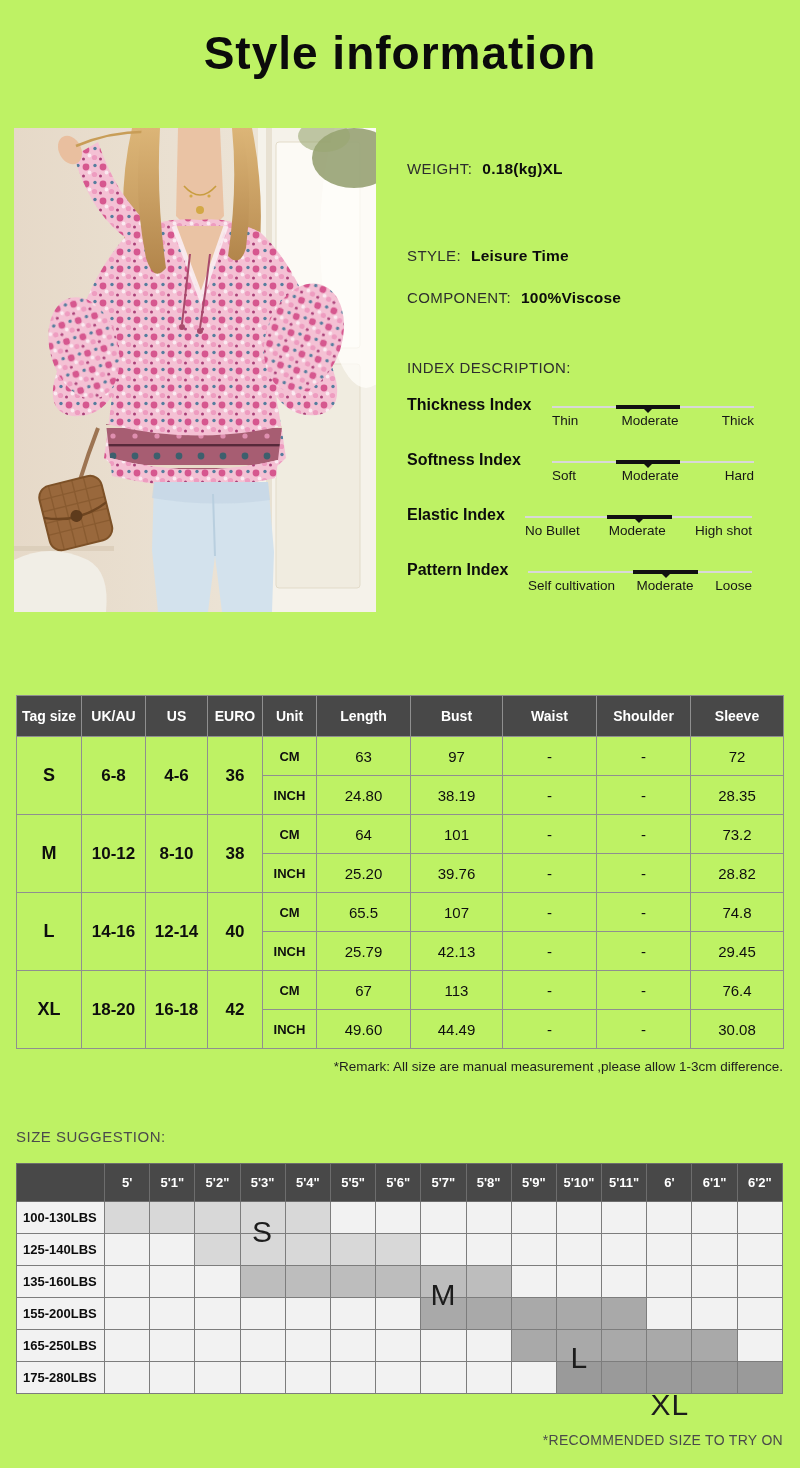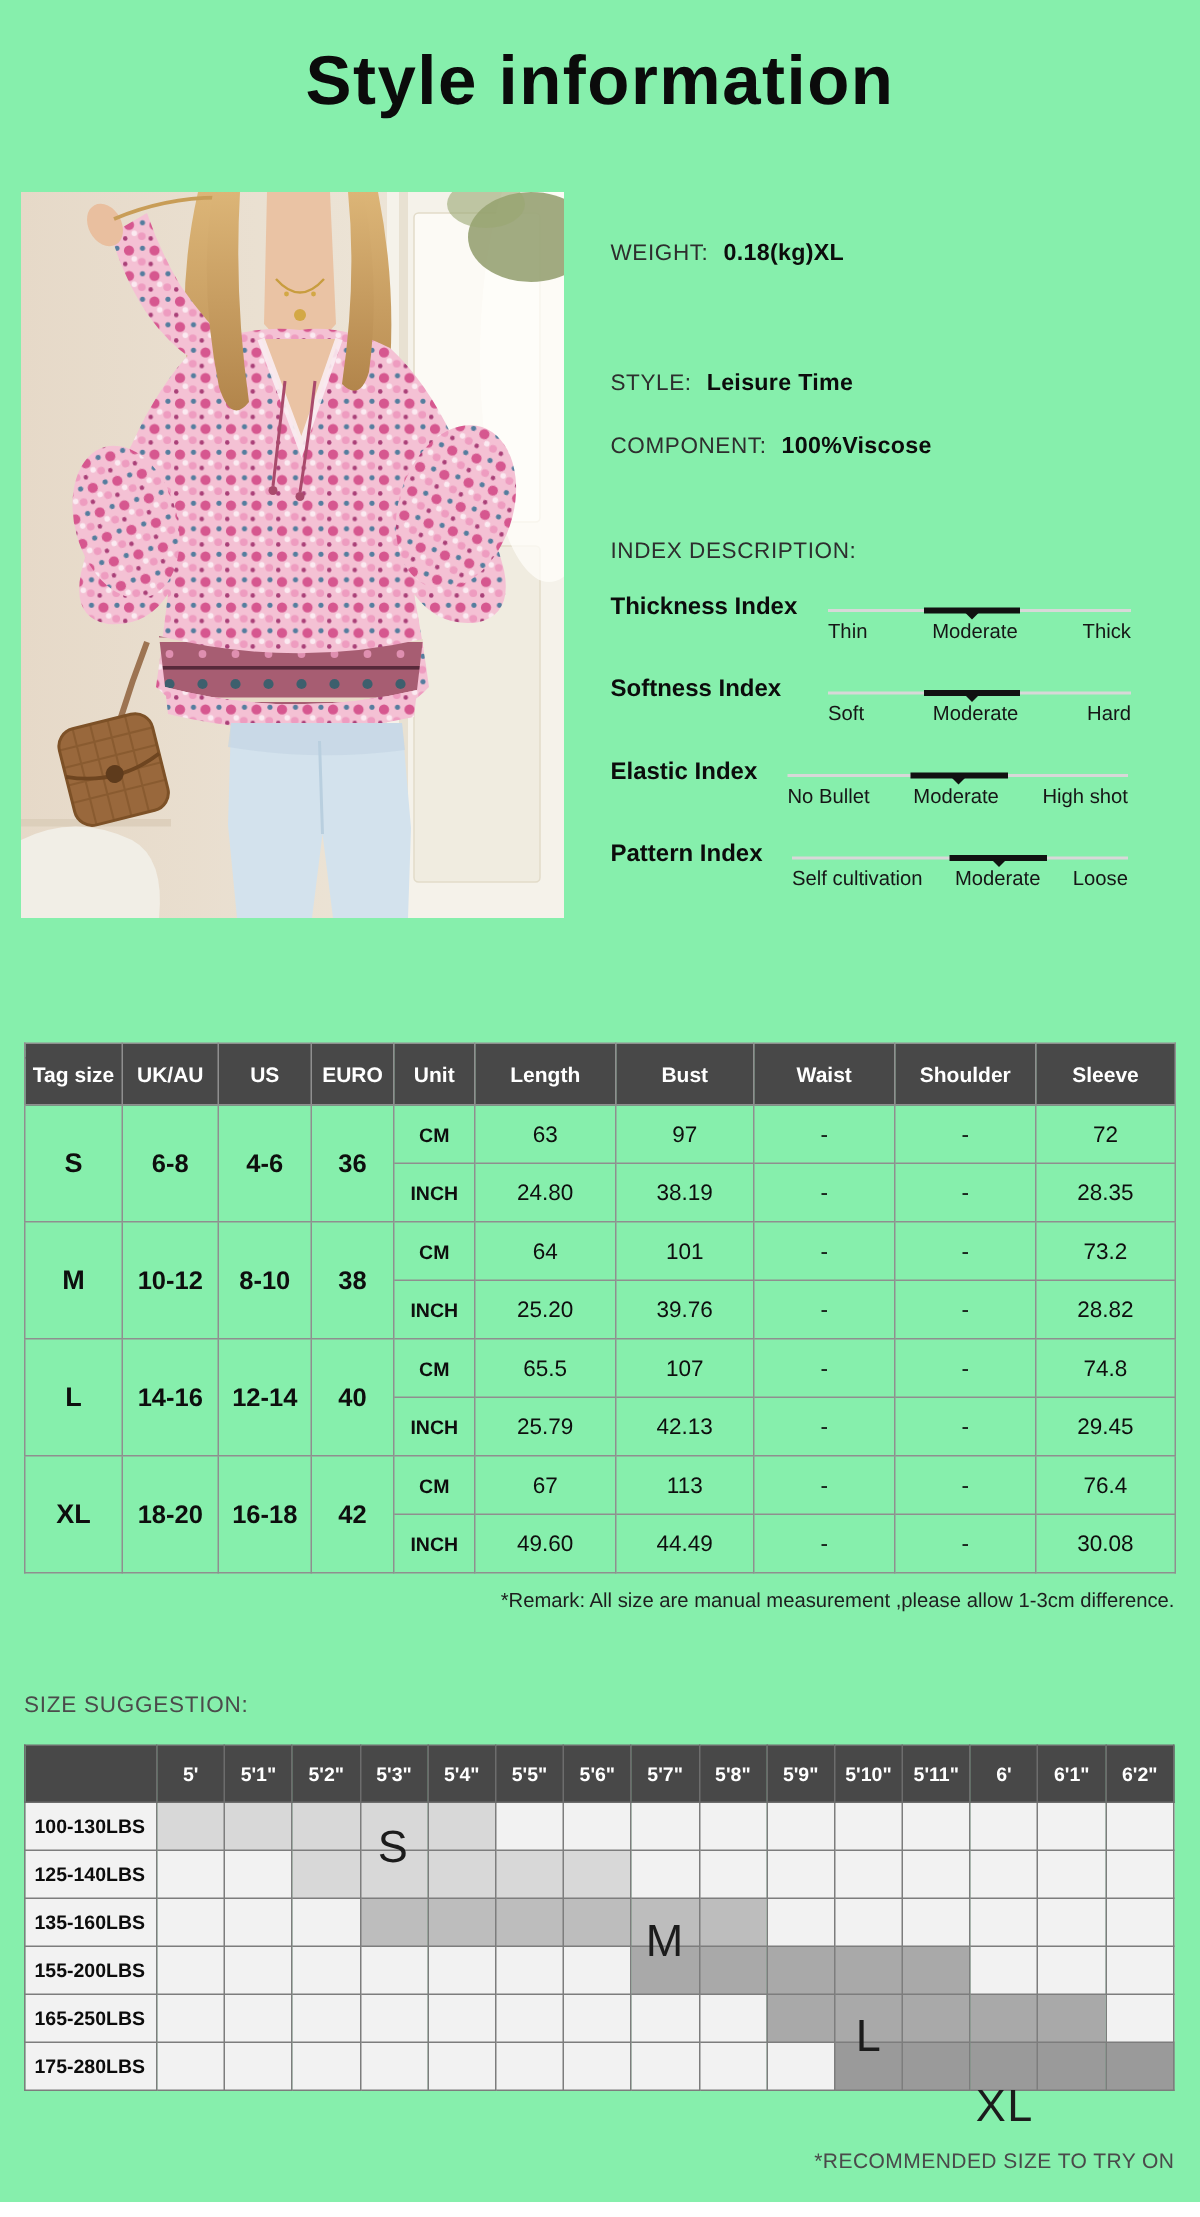--- a/index.html
+++ b/index.html
@@ -1,16 +1,16 @@
 <!DOCTYPE html>
 <html><head>
 <meta charset="utf-8">
 <style>
   html,body{margin:0;padding:0;background:#fff;}
-  .page{position:relative;width:800px;height:1468px;background:#86efac;overflow:hidden;
+  .page{position:relative;width:800px;height:1468px;background:#bef264;overflow:hidden;
         font-family:"Liberation Sans",sans-serif;color:#111;}
   .title{position:absolute;top:26px;left:0;width:100%;text-align:center;margin:0;
          font-size:46px;font-weight:600;letter-spacing:1px;color:#0b0b0b;}
   .photo{position:absolute;left:14px;top:128px;width:362px;height:484px;overflow:hidden;}
   .attr{position:absolute;left:407px;font-size:15px;color:#2e2e2e;letter-spacing:.4px;white-space:nowrap;}
   .attr .attr-value{font-weight:700;color:#0c0c0c;margin-left:10px;letter-spacing:.2px;font-size:15.5px;}
   #attr-weight{top:160px}#attr-style{top:247px}#attr-component{top:289px}
   .index-heading{position:absolute;left:407px;top:359px;font-size:15px;color:#2e2e2e;letter-spacing:.4px;}
   .idx-row{position:absolute;left:407px;width:380px;height:52px;}
   .idx-name{position:absolute;left:0;top:0;font-size:16px;font-weight:700;color:#0c0c0c;white-space:nowrap;}

